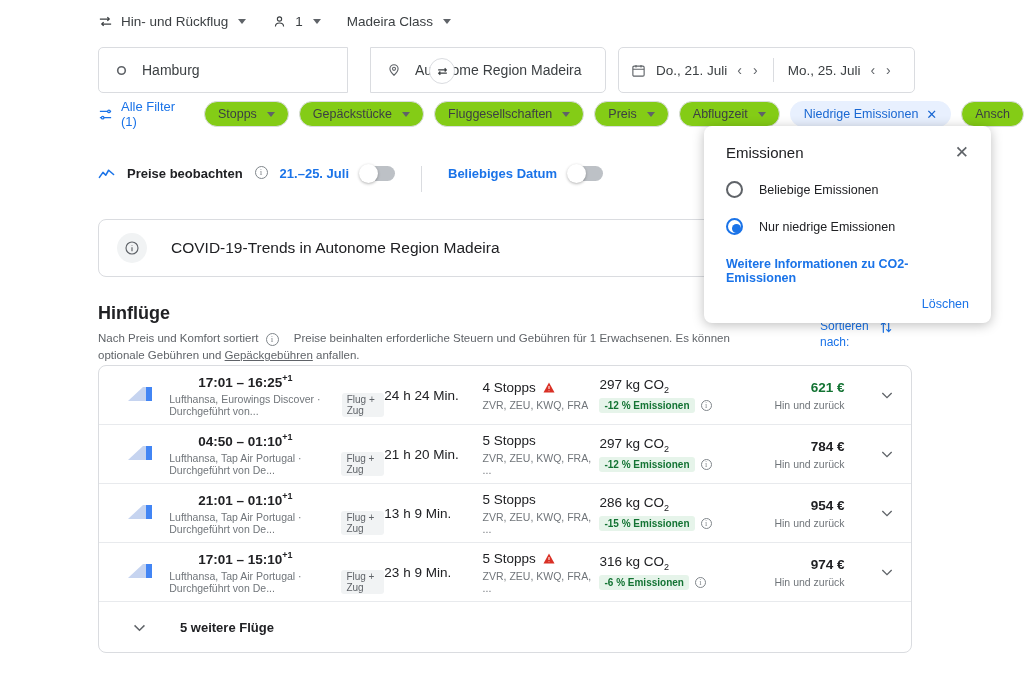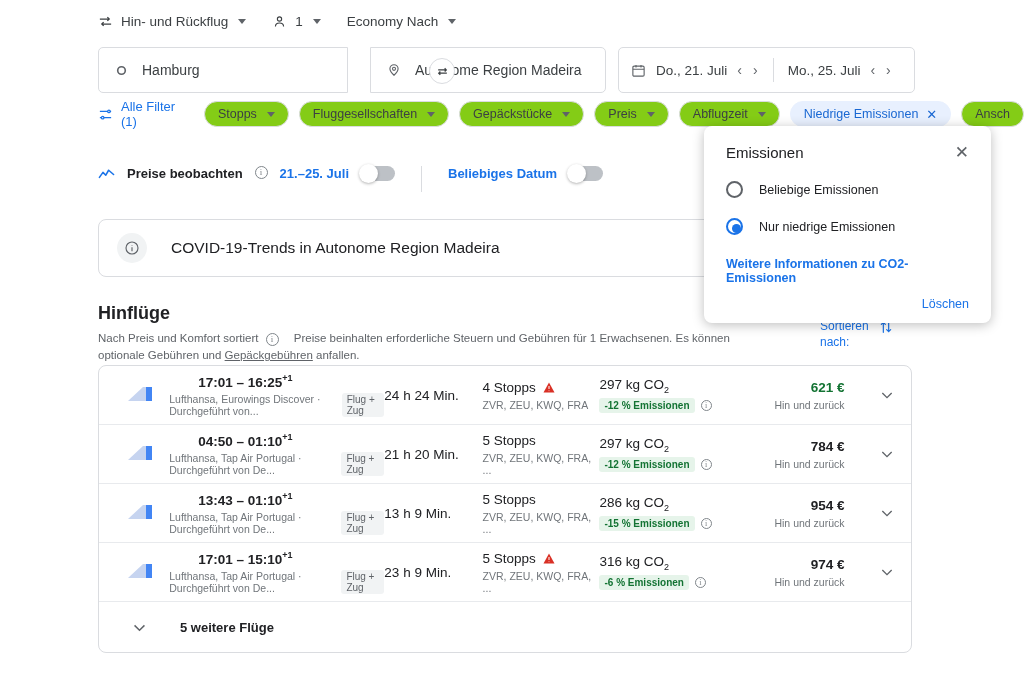--- a/index.html
+++ b/index.html
@@ -171,21 +171,21 @@
       <span class="ico">
         <svg width="15" height="15" viewBox="0 0 24 24" fill="none" stroke="#3c4043" stroke-width="1.8">
           <circle cx="12" cy="8" r="3.4"></circle>
             <path d="M5.5 20c0-3.6 2.9-5.6 6.5-5.6s6.5 2 6.5 5.6"></path>
         </svg>
       </span>
       <span class="lbl">1</span>
       <span class="caret"></span>
     </div>
     <div class="trip-chip">
-      <span class="lbl">Economy Nach</span>
+      <span class="lbl">Madeira Class</span>
       <span class="caret"></span>
     </div>
   </div>
 
   <div class="search-row">
     <div class="field field-from">
       <span class="ico">
         <svg width="13" height="13" viewBox="0 0 24 24" fill="none" stroke="#5f6368" stroke-width="3">
           <circle cx="12" cy="12" r="7"></circle>
         </svg>
@@ -237,25 +237,25 @@
             <circle cx="7.5" cy="17" r="2"></circle>
         </svg>
       </span>
       <span>Alle Filter (1)</span>
     </div>
     <div class="chip">
       <span>Stopps</span>
       <span class="caret"></span>
     </div>
     <div class="chip">
+      <span>Gepäckstücke</span>
+      <span class="caret"></span>
+    </div>
+    <div class="chip">
       <span>Fluggesellschaften</span>
-      <span class="caret"></span>
-    </div>
-    <div class="chip">
-      <span>Gepäckstücke</span>
       <span class="caret"></span>
     </div>
     <div class="chip">
       <span>Preis</span>
       <span class="caret"></span>
     </div>
     <div class="chip">
       <span>Abflugzeit</span>
       <span class="caret"></span>
     </div>
@@ -409,21 +409,21 @@
     </div>
 
     <div class="frow">
       <div class="logo-cell">
         <svg width="32" height="22" viewBox="0 0 32 22">
           <path d="M2 17 L17 3 L20 3 L20 17 Z" fill="#c6d4f0"></path>
           <path d="M20 3 L26 3 L26 17 L20 17 Z" fill="#4285f4"></path>
         </svg>
       </div>
       <div class="times-cell">
-        <div class="ftime"><span>13:43 – 01:10</span><sup>+1</sup></div>
+        <div class="ftime"><span>21:01 – 01:10</span><sup>+1</sup></div>
         <div class="fsub">
           <span>Lufthansa, Tap Air Portugal · Durchgeführt von De...</span>
           <span class="pill">Flug + Zug</span>
         </div>
       </div>
       <div class="dur-cell">
         <div class="dur">13 h 9 Min.</div>
       </div>
       <div class="stops-cell">
         <div class="stops">

